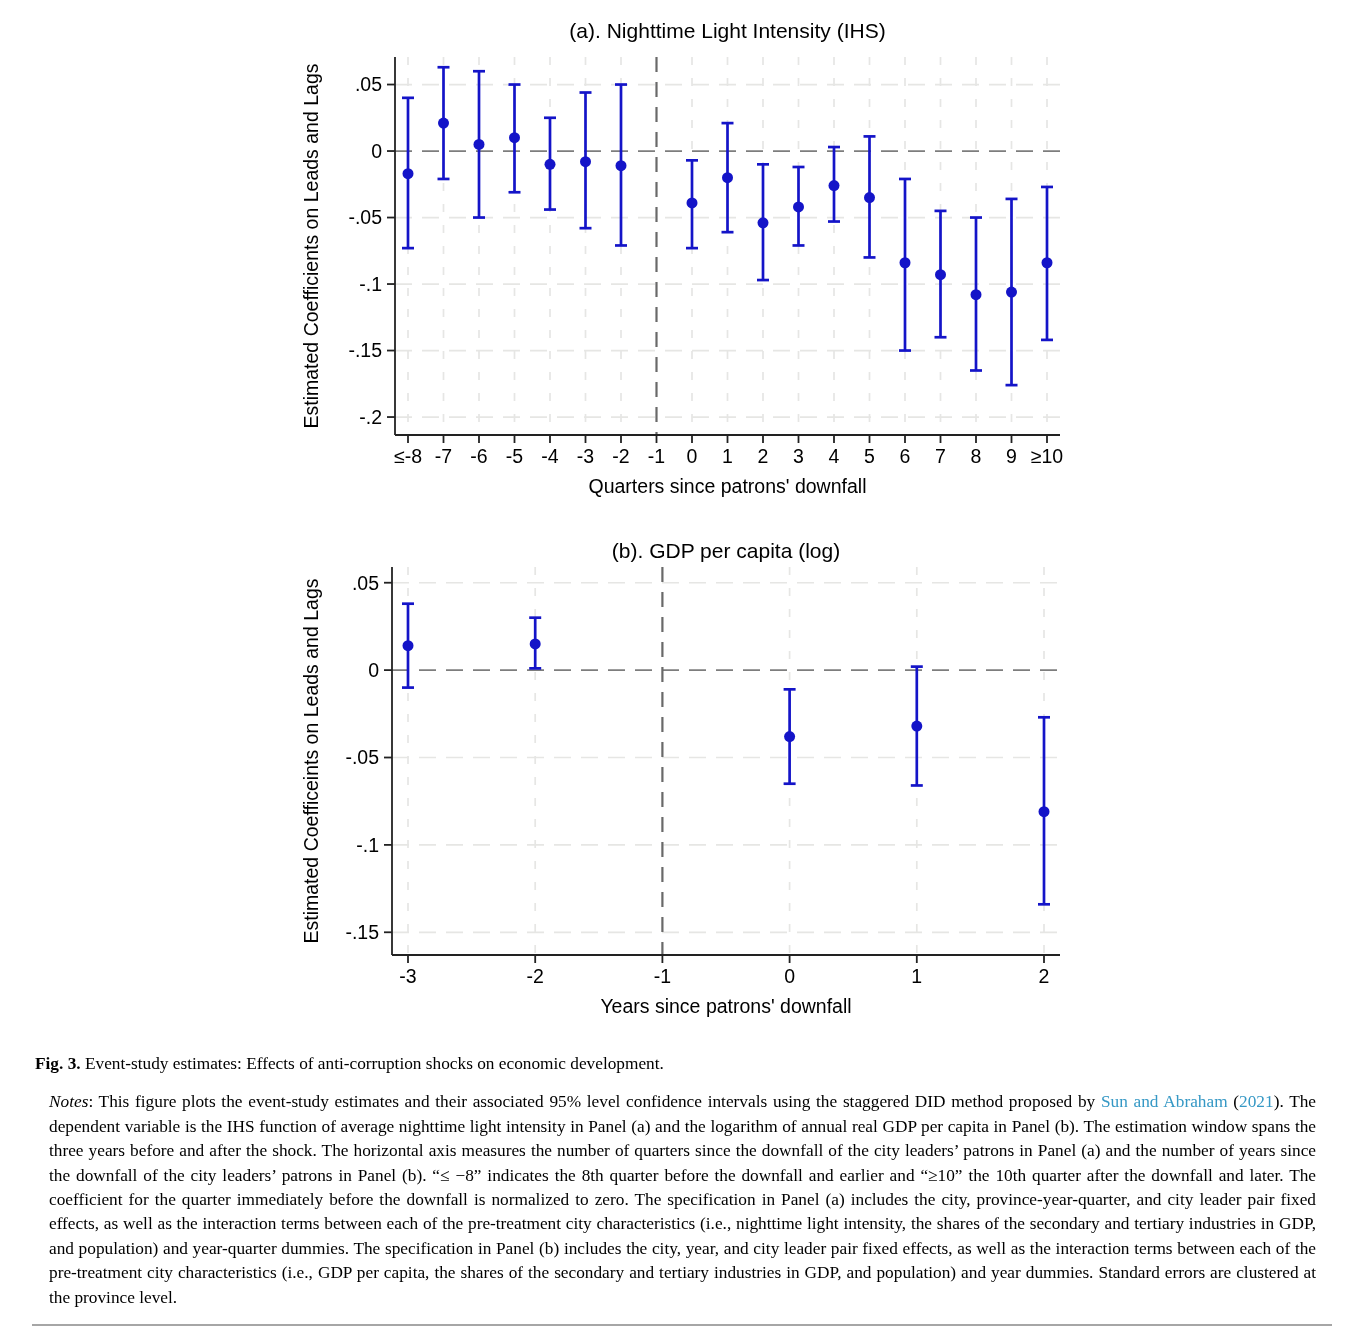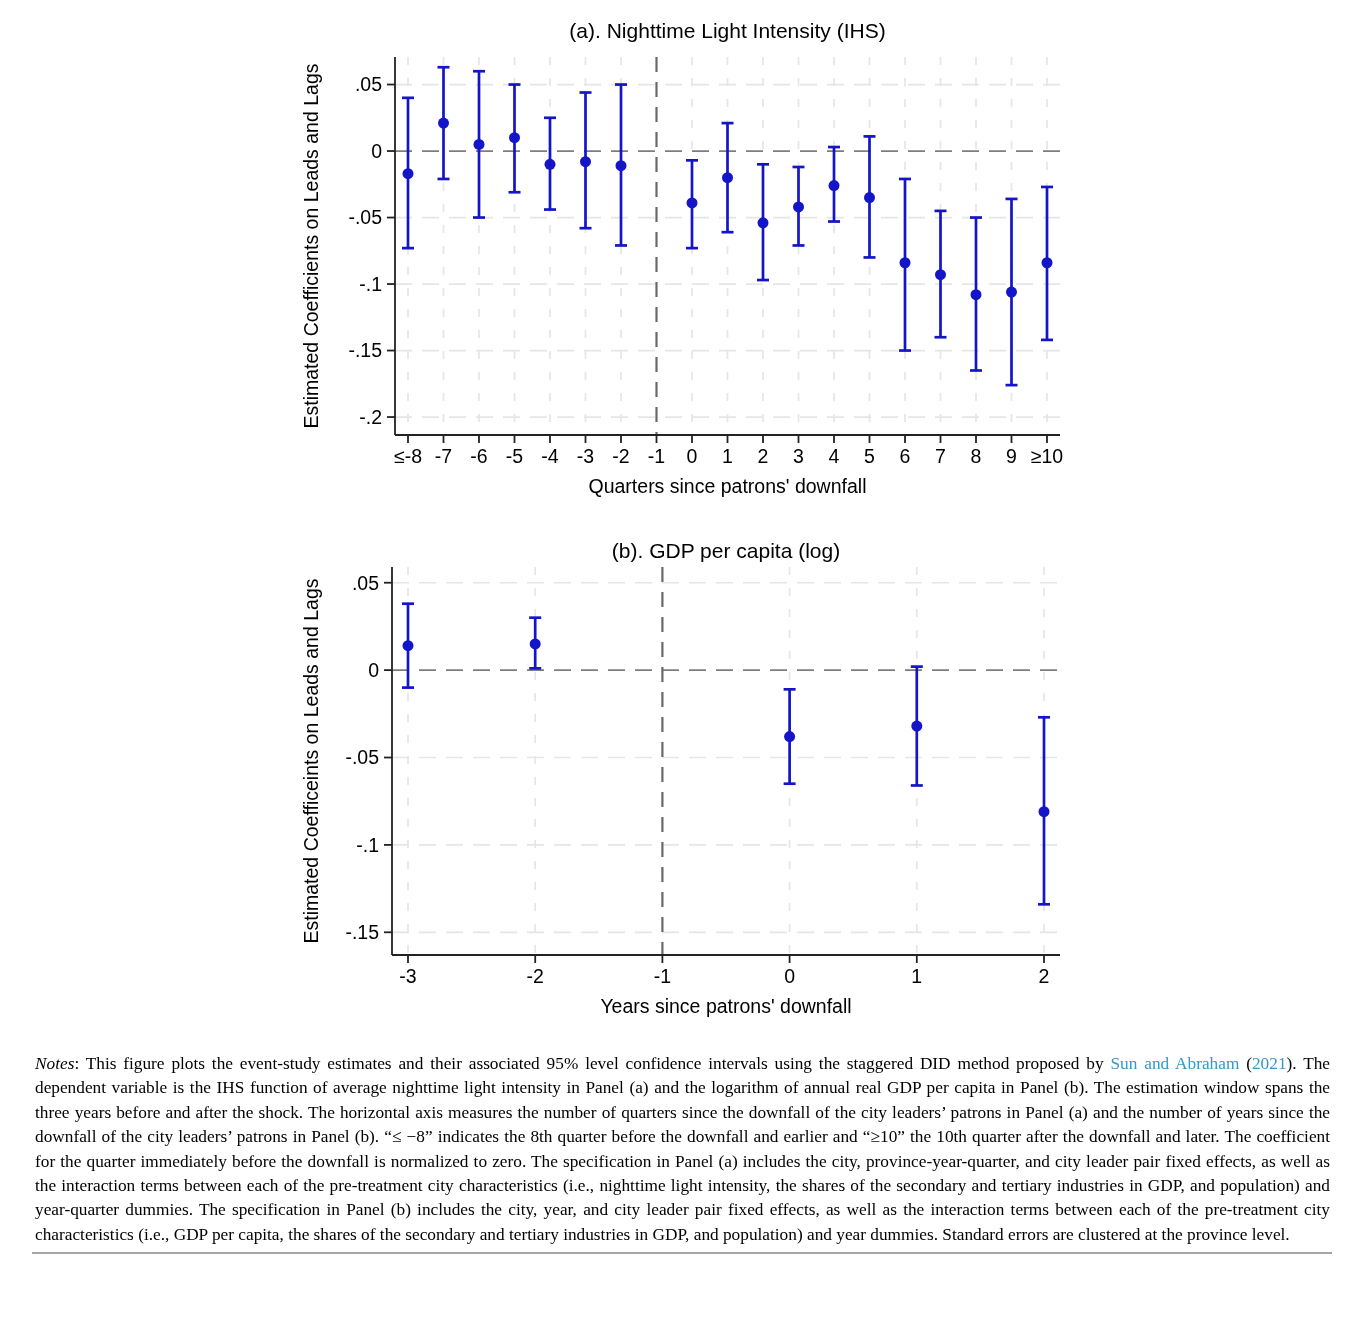--- a/index.html
+++ b/index.html
@@ -4,21 +4,21 @@
 <style>
   html, body { margin: 0; padding: 0; background: #ffffff; }
   body { width: 1364px; font-family: "Liberation Serif", serif; color: #000; }
   .page { position: relative; width: 1364px; min-height: 1326px; box-sizing: border-box; padding-top: 8px; }
   .charts { position: relative; }
   .chart-svg { display: block; margin-left: 292px; }
   #panel-b { margin-top: 22px; }
   .caption-block { margin: 30px 34px 0 35px; }
   .fig-caption { margin: 0 0 1px 0; font-size: 17.3px; line-height: 24.4px; text-align: left; }
   .fig-caption b { font-weight: bold; }
-  .fig-notes { margin: 0; font-size: 17.3px; line-height: 24.4px; text-align: justify; }
+  .fig-notes { margin: 14px; font-size: 17.3px; line-height: 24.4px; text-align: justify; }
   .fig-notes i { font-style: italic; }
   .cite { color: #3598c5; cursor: pointer; }
   .bottom-rule { margin: 5px 32px 0 32px; border-top: 2px solid #a6a6a6; height: 0; }
   svg text { font-family: "Liberation Sans", sans-serif; fill: #000; }
 </style>
 </head>
 <body>
 
 <div class="page">
   <div class="charts">
@@ -231,16 +231,17 @@
         <line x1="618.8" x2="630.8" y1="139.6216216216216" y2="139.6216216216216" stroke="#1414c8" stroke-width="2.7"></line>
         <line x1="618.8" x2="630.8" y1="258.4684684684685" y2="258.4684684684685" stroke="#1414c8" stroke-width="2.7"></line>
         <circle cx="624.8" cy="199.04504504504504" r="5.5" fill="#1414c8"></circle>
         <line x1="752" x2="752" y1="190.3063063063063" y2="377.31531531531533" stroke="#1414c8" stroke-width="2.7"></line>
         <line x1="746" x2="758" y1="190.3063063063063" y2="190.3063063063063" stroke="#1414c8" stroke-width="2.7"></line>
         <line x1="746" x2="758" y1="377.31531531531533" y2="377.31531531531533" stroke="#1414c8" stroke-width="2.7"></line>
         <circle cx="752" cy="284.6846846846847" r="5.5" fill="#1414c8"></circle>
       </svg>
   </div>
   <div class="caption-block">
+    <p class="fig-caption"><b>Fig. 3.</b><span> Event-study estimates: Effects of anti-corruption shocks on economic development.</span></p>
     <p class="fig-notes" id="notes"><i>Notes</i><span>: This figure plots the event-study estimates and their associated 95% level confidence intervals using the staggered DID method proposed by </span><span class="cite">Sun and Abraham</span><span> (</span><span class="cite">2021</span><span>). The dependent variable is the IHS function of average nighttime light intensity in Panel (a) and the logarithm of annual real GDP per capita in Panel (b). The estimation window spans the three years before and after the shock. The horizontal axis measures the number of quarters since the downfall of the city leaders’ patrons in Panel (a) and the number of years since the downfall of the city leaders’ patrons in Panel (b). “≤ −8” indicates the 8th quarter before the downfall and earlier and “≥10” the 10th quarter after the downfall and later. The coefficient for the quarter immediately before the downfall is normalized to zero. The specification in Panel (a) includes the city, province-year-quarter, and city leader pair fixed effects, as well as the interaction terms between each of the pre-treatment city characteristics (i.e., nighttime light intensity, the shares of the secondary and tertiary industries in GDP, and population) and year-quarter dummies. The specification in Panel (b) includes the city, year, and city leader pair fixed effects, as well as the interaction terms between each of the pre-treatment city characteristics (i.e., GDP per capita, the shares of the secondary and tertiary industries in GDP, and population) and year dummies. Standard errors are clustered at the province level.</span></p>
   </div>
   <div class="bottom-rule"></div>
 </div>
 
 </body></html>

